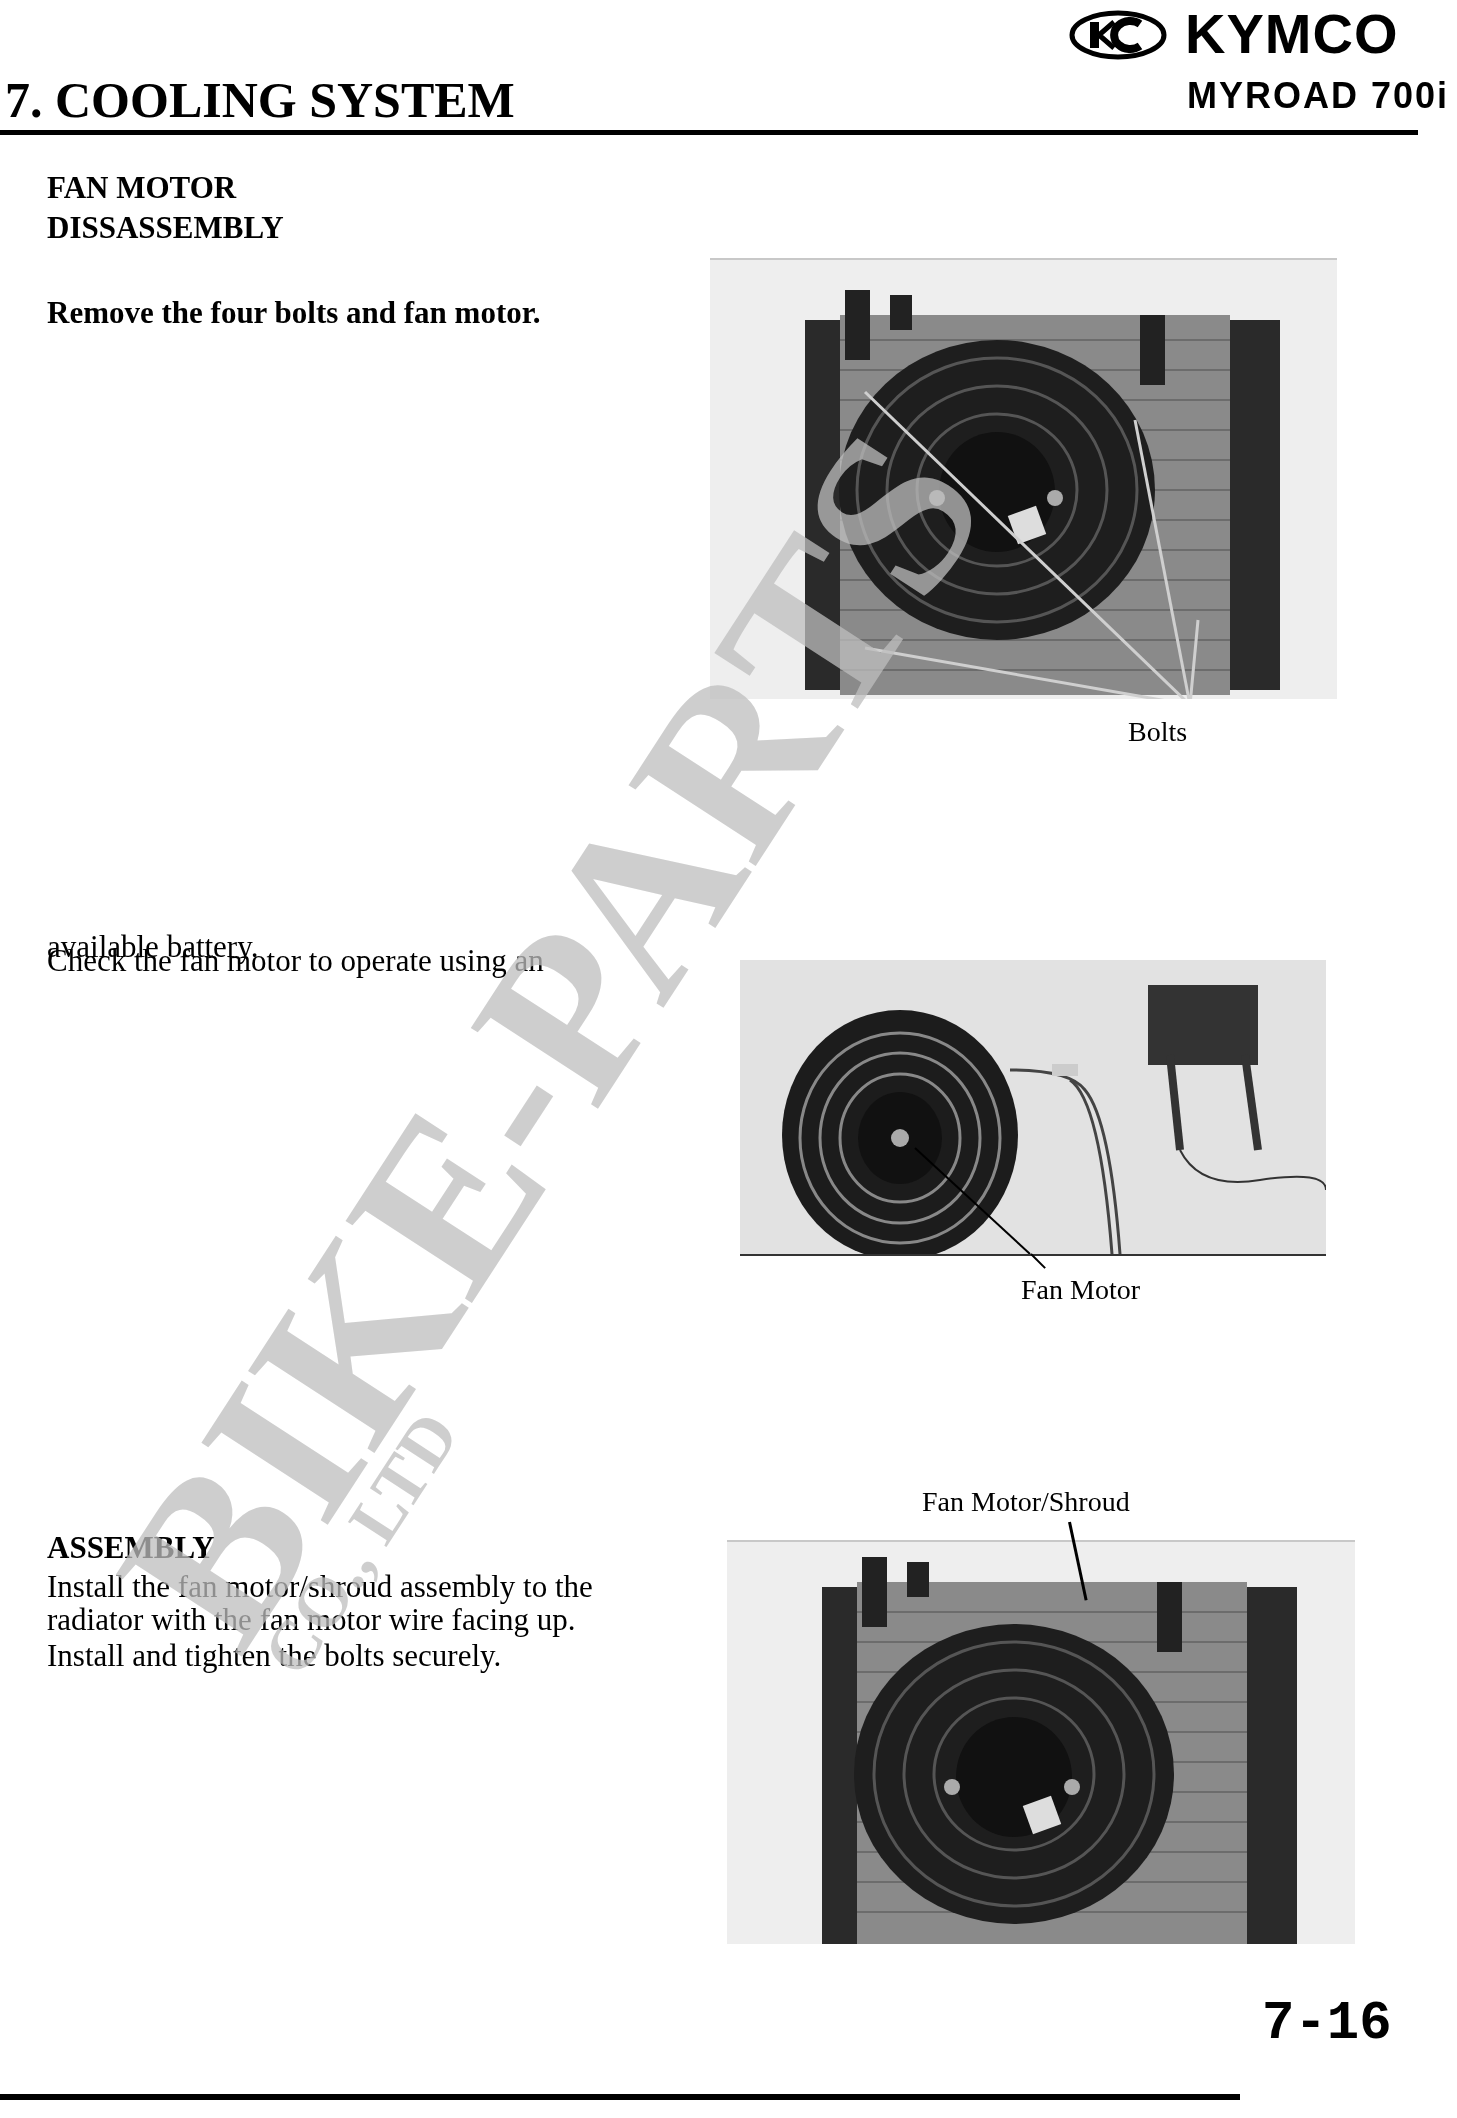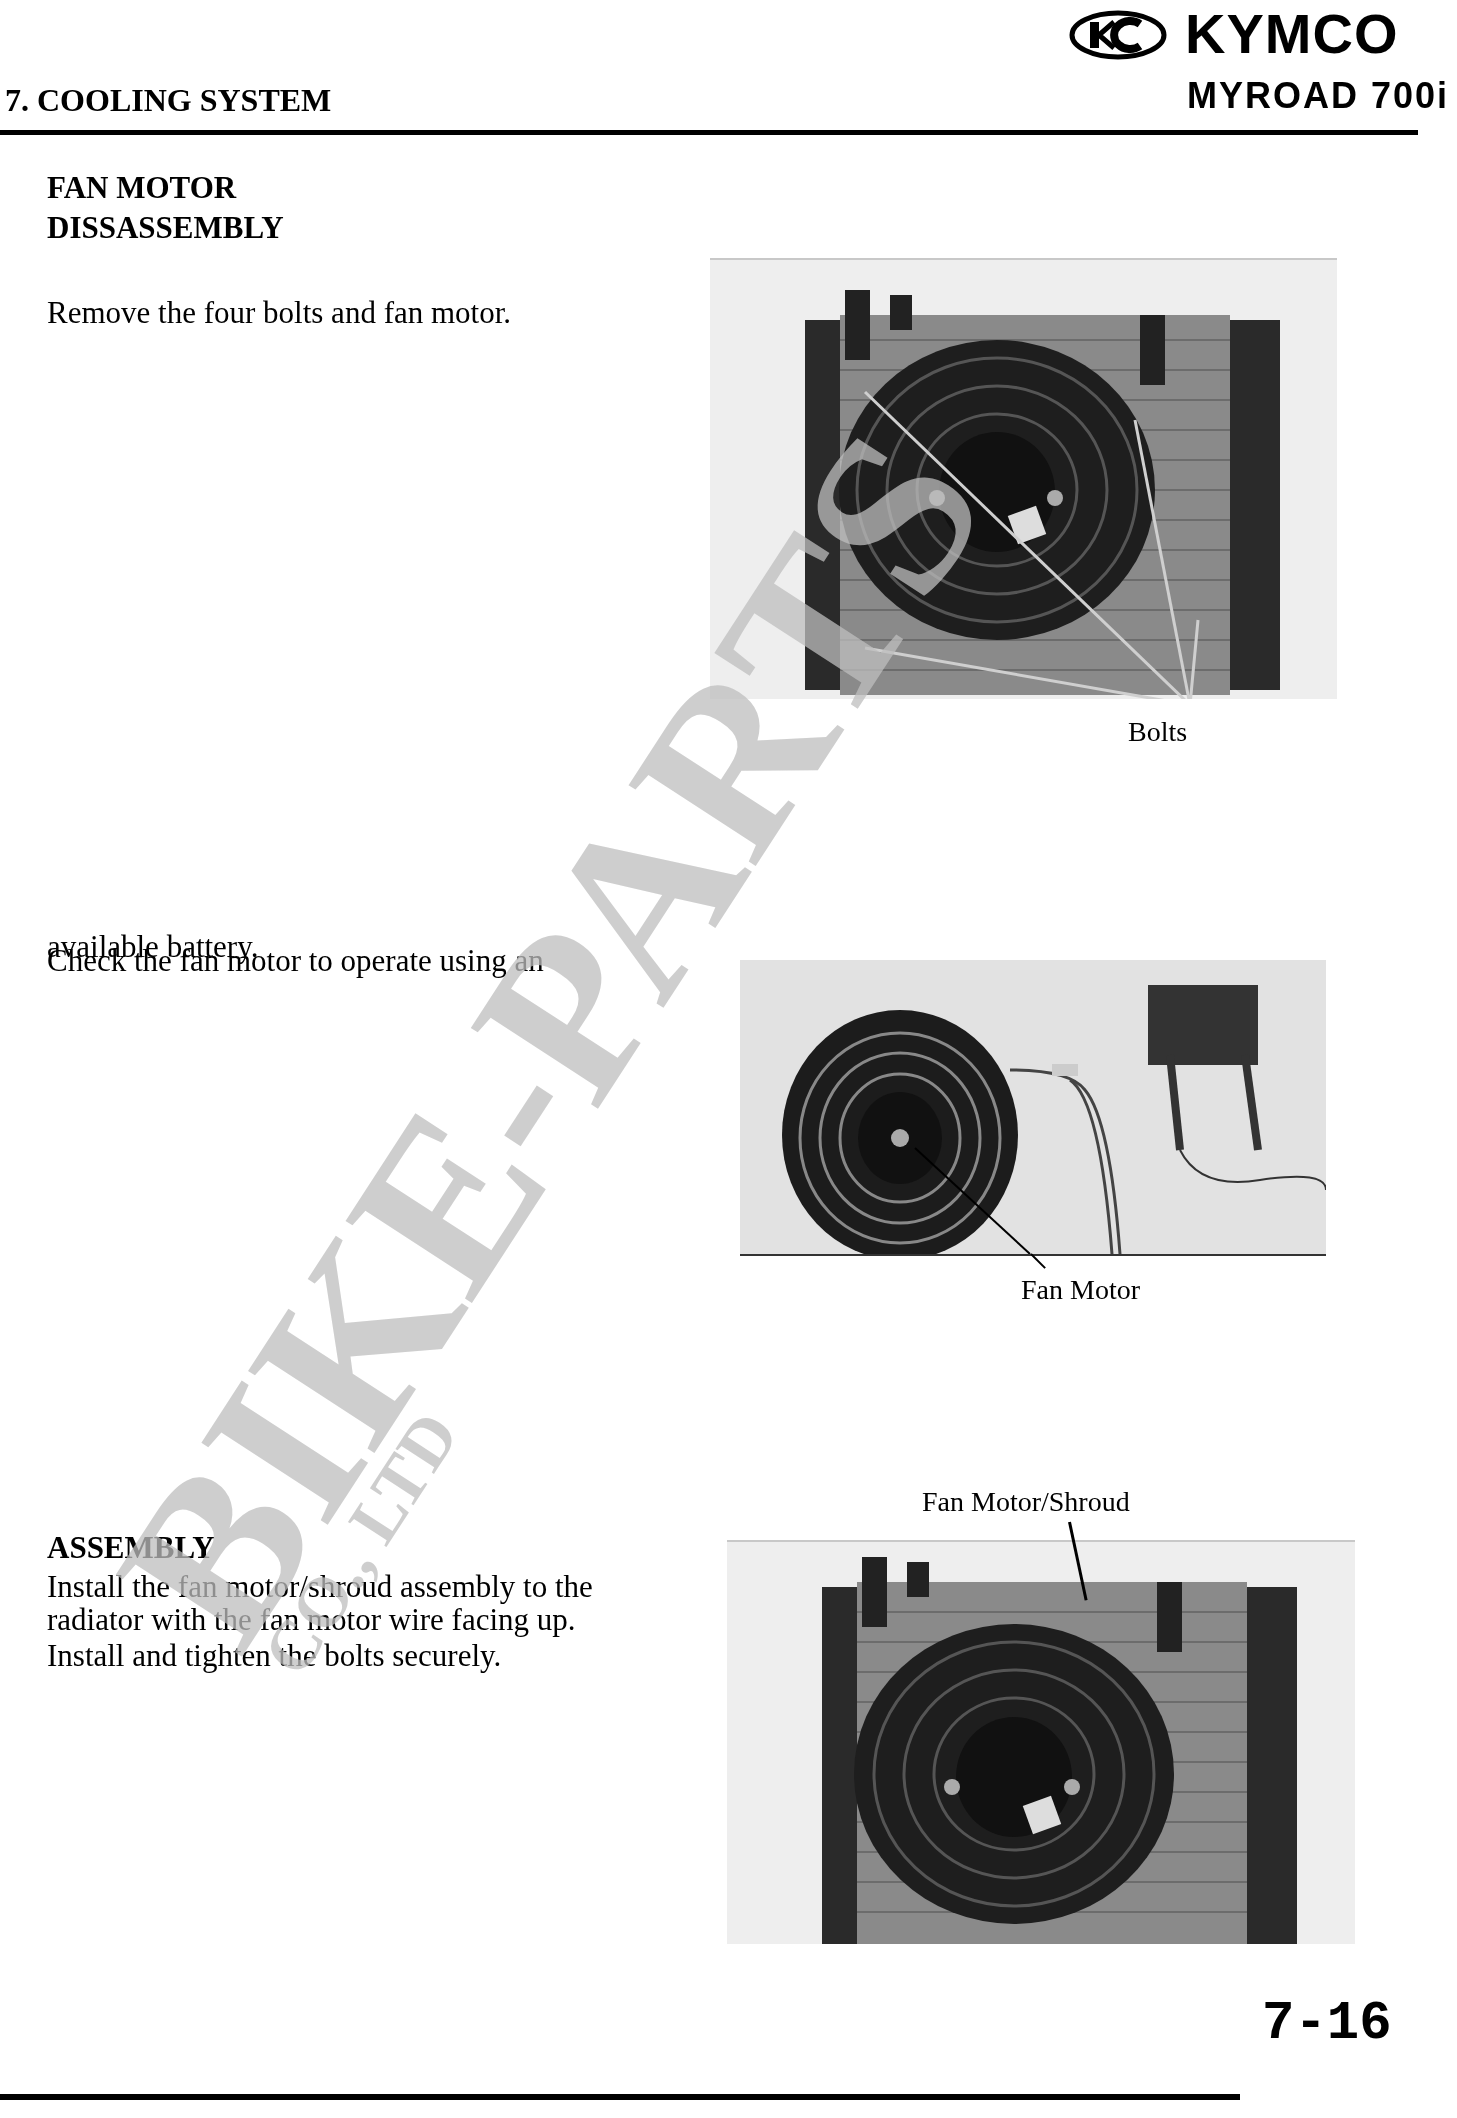--- a/index.html
+++ b/index.html
@@ -1,21 +1,21 @@
 <!DOCTYPE html>
 <html><head>
 <meta charset="utf-8">
 <style>
   html, body { margin:0; padding:0; background:#ffffff; }
   body { width:1457px; height:2118px; position:relative; overflow:hidden; font-family:"Liberation Serif", "DejaVu Serif", serif; color:#000; }
   .abs { position:absolute; }
   .logo-oval { left:1068px; top:10px; width:100px; height:50px; }
   .logo-text { left:1185px; top:4px; font-family:"Liberation Sans","DejaVu Sans",sans-serif; font-weight:bold; font-size:56px; letter-spacing:1px; line-height:60px; }
   .model { left:1187px; top:76px; font-family:"Liberation Sans","DejaVu Sans",sans-serif; font-weight:bold; font-size:36px; letter-spacing:2px; line-height:40px; white-space:nowrap; }
-  .chapter { left:5px; top:72px; font-size:32px; font-weight:bold; line-height:56px; white-space:nowrap; }
+  .chapter { left:5px; top:72px; font-size:50px; font-weight:bold; line-height:56px; white-space:nowrap; }
   .rule-top { left:0; top:130px; width:1418px; height:5px; background:#000; }
   .h-sub { left:47px; font-size:31px; font-weight:bold; line-height:36px; white-space:nowrap; }
   .para { left:47px; font-size:31px; line-height:34px; white-space:nowrap; }
   .caption { font-size:28px; line-height:32px; white-space:nowrap; }
   .photo { border-top:2px solid #c8c8c8; background:#efefef; overflow:hidden; }
   .photo svg { display:block; width:100%; height:100%; }
   .rule-bottom { left:0; top:2094px; width:1240px; height:6px; background:#000; }
   .pagenum { left:1262px; top:1996px; font-size:54px; font-weight:bold; line-height:56px;font-family:Liberation Mono, monospace; }
   .watermark { left:0; top:0; width:1457px; height:2118px; pointer-events:none; }
 </style>
@@ -30,21 +30,21 @@
     <path d="M31 25 L46 12 M31 25 L46 38" stroke="#000" stroke-width="5"></path>
   </svg>
 </div>
 <div class="abs logo-text">KYMCO</div>
 <div class="abs model">MYROAD 700i</div>
 <div class="abs chapter">7. COOLING SYSTEM</div>
 <div class="abs rule-top"></div>
 
 <div class="abs h-sub" style="top:170px;">FAN MOTOR</div>
 <div class="abs h-sub" style="top:210px;">DISSASSEMBLY</div>
-<div class="abs para" style="top:296px;">Remove the four bolts and fan motor.</div>
+<div class="abs para" style="top:296px;font-weight:bold;">Remove the four bolts and fan motor.</div>
 
 <div class="abs photo" style="left:710px; top:258px; width:627px; height:439px;">
   <svg viewBox="0 0 627 439" preserveAspectRatio="none">
     <rect width="627" height="439" fill="#eeeeee"></rect>
     <rect x="95" y="60" width="40" height="370" fill="#2a2a2a"></rect>
     <rect x="130" y="55" width="390" height="380" fill="#8a8a8a"></rect>
     <g stroke="#6c6c6c" stroke-width="2">
       <line x1="130" y1="80" x2="520" y2="80"></line>
         <line x1="130" y1="110" x2="520" y2="110"></line>
       <line x1="130" y1="140" x2="520" y2="140"></line>

